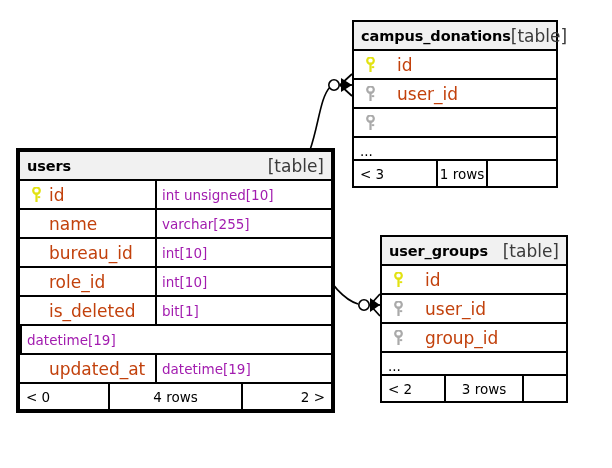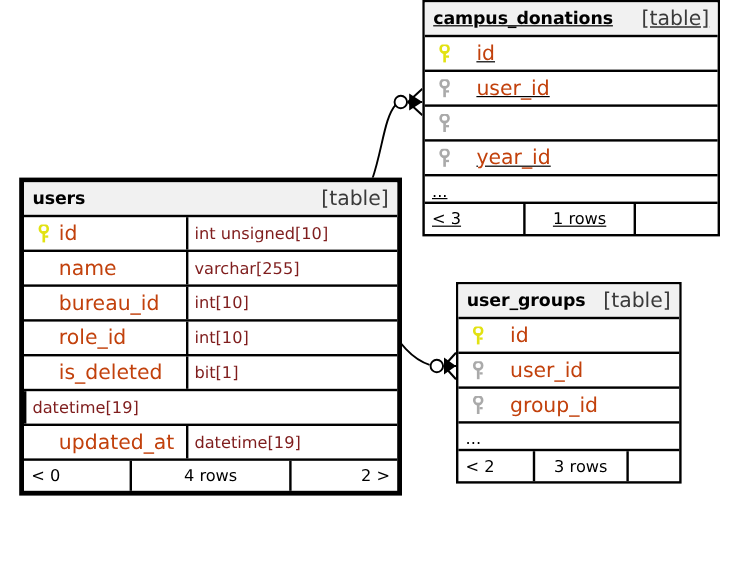--- a/index.html
+++ b/index.html
@@ -85,21 +85,21 @@
     color: #c2410c;
     flex: 0 0 auto;
   }
   .col-type {
     display: flex;
     align-items: center;
     box-sizing: border-box;
     border-left: 2px solid #000000;
     padding-left: 5px;
     font-size: 13.5px;
-    color: #7f1d1d;
+    color: #a21caf;
     flex: 1 1 auto;
   }
   .col-name.full {
     flex: 1 1 auto;
   }
 
   .keyslot {
     width: 21px;
     flex: 0 0 21px;
     display: flex;
@@ -252,21 +252,21 @@
       <div class="col-type">datetime[19]</div>
     </div>
 
     <div class="foot-row">
       <div class="foot-cell" style="flex:0 0 88px;">&lt; 0</div>
       <div class="foot-cell mid" style="flex:1 1 auto;">4 rows</div>
       <div class="foot-cell right" style="flex:0 0 88px;">2 &gt;</div>
     </div>
   </div>
 
-  <div class="er-table" id="tbl-campus-donations" style="left:352px; top:0; width:248px;text-decoration:underline;">
+  <div class="er-table" id="tbl-campus-donations" style="left:352px; top:20px; width:206px;">
 
     <div class="tbl-title">
       <span class="tname">campus_donations</span>
       <span class="ttag">[table]</span>
     </div>
 
     <div class="col-row">
       <div class="col-name full">
         <span class="keyslot">
           <svg width="11" height="16" viewBox="0 0 11 16">
@@ -297,32 +297,20 @@
         <span class="keyslot">
           <svg width="11" height="16" viewBox="0 0 11 16">
             <circle cx="5.5" cy="3.6" r="3.3" fill="none" stroke="#aaaaaa" stroke-width="2.2"></circle>
             <rect x="4.4" y="5.6" width="2.2" height="9.4" fill="#aaaaaa"></rect>
             <rect x="6.6" y="9.2" width="2.6" height="1.9" fill="#aaaaaa"></rect>
           </svg>
         </span>
       </div>
     </div>
 
-    <div class="col-row">
-      <div class="col-name full">
-        <span class="keyslot">
-          <svg width="11" height="16" viewBox="0 0 11 16">
-            <circle cx="5.5" cy="3.6" r="3.3" fill="none" stroke="#aaaaaa" stroke-width="2.2"></circle>
-            <rect x="4.4" y="5.6" width="2.2" height="9.4" fill="#aaaaaa"></rect>
-            <rect x="6.6" y="9.2" width="2.6" height="1.9" fill="#aaaaaa"></rect>
-          </svg>
-        </span>
-        <span class="colabel" style="padding-left:16px;">year_id</span>
-      </div>
-    </div>
 
     <div class="more-row">...</div>
 
     <div class="foot-row">
       <div class="foot-cell" style="flex:0 0 82px;">&lt; 3</div>
       <div class="foot-cell mid" style="flex:1 1 auto;">1 rows</div>
       <div class="foot-cell right" style="flex:0 0 68px;"></div>
     </div>
   </div>
 

